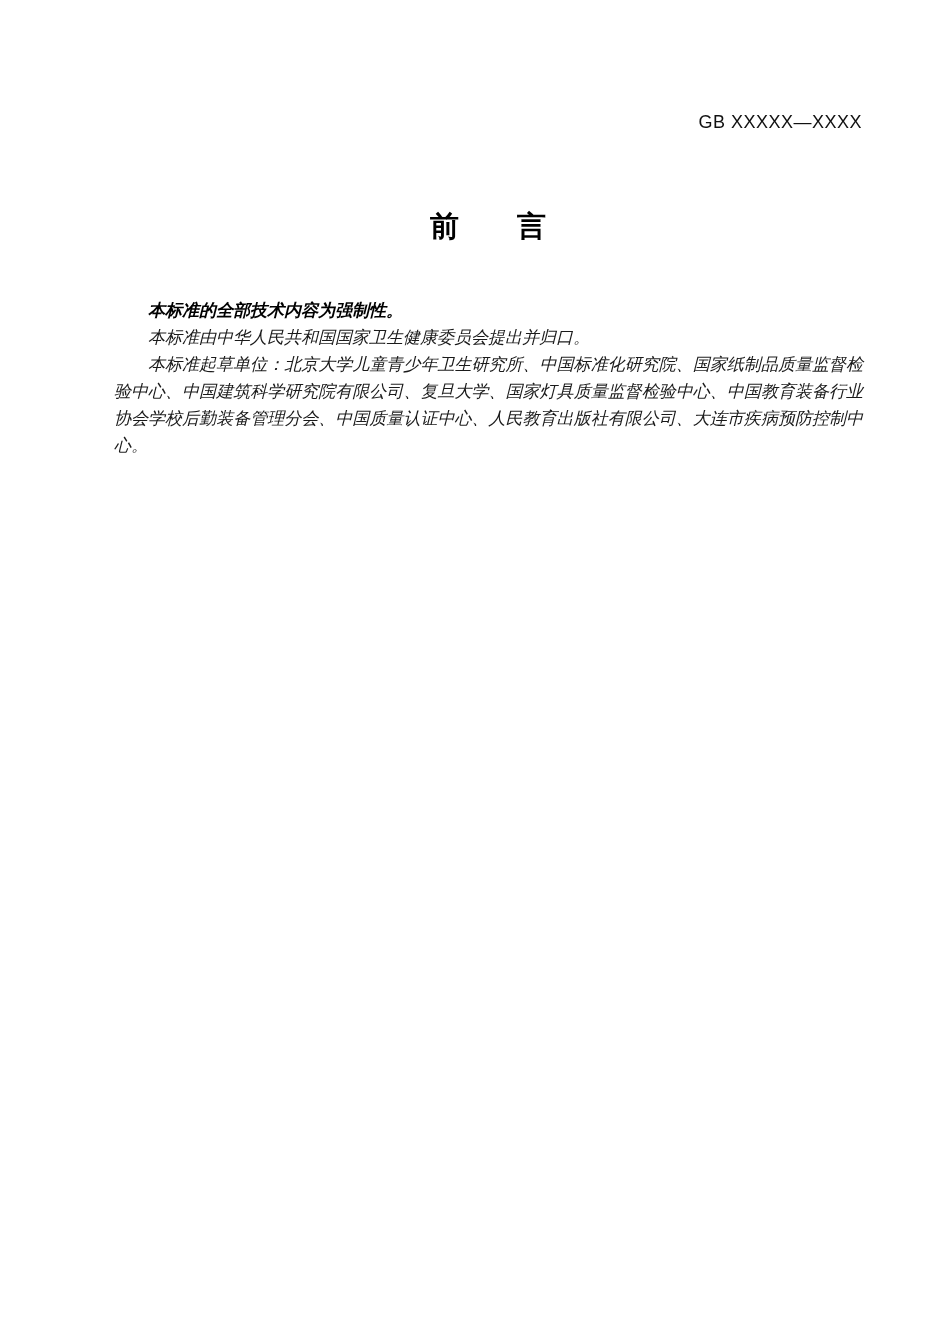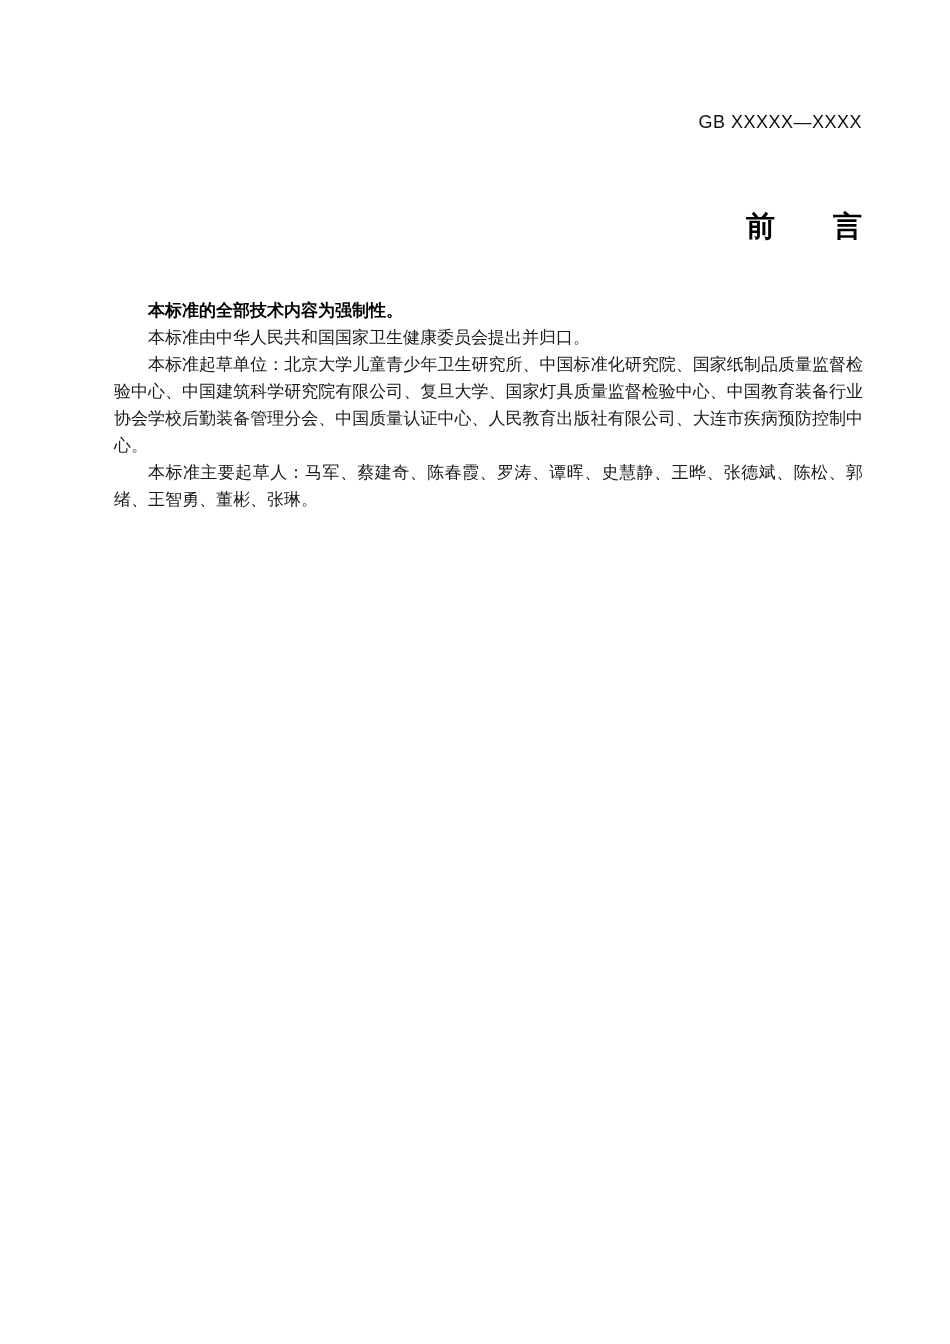--- a/index.html
+++ b/index.html
@@ -26,41 +26,42 @@
     font-size: 18px;
     letter-spacing: 0.5px;
     color: #111111;
   }
   .doc-title {
     position: absolute;
     top: 208px;
     left: 114px;
     right: 88px;
     margin: 0;
-    text-align: right;
+    text-align: center;
     font-family: "Liberation Sans", "DejaVu Sans", sans-serif;
     font-weight: bold;
     font-size: 29px;
     line-height: 36px;
     color: #000000;
   }
   .doc-body {
     position: absolute;
     top: 297px;
     left: 114px;
     width: 749px;
     font-size: 17px;
     line-height: 27px;
     text-align: justify;
     text-justify: inter-ideograph;
     color: #1a1a1a;
   }
   .para {
     margin: 0;
     text-indent: 2em;
+    font-style: italic;
   }
   .para.bold-heiti {
     font-family: "Liberation Sans", "DejaVu Sans", sans-serif;
     font-weight: bold;
     color: #000000;
   }
   .page-footer {
     position: absolute;
     top: 1234px;
     left: 114px;
@@ -79,20 +80,19 @@
   <div class="page-header">
     <span class="doc-code">GB XXXXX—XXXX</span>
   </div>
 
   <h1 class="doc-title">前　　言</h1>
 
   <div class="doc-body">
     <p class="para bold-heiti">本标准的全部技术内容为强制性。</p>
     <p class="para">本标准由中华人民共和国国家卫生健康委员会提出并归口。</p>
     <p class="para">本标准起草单位：北京大学儿童青少年卫生研究所、中国标准化研究院、国家纸制品质量监督检验中心、中国建筑科学研究院有限公司、复旦大学、国家灯具质量监督检验中心、中国教育装备行业协会学校后勤装备管理分会、中国质量认证中心、人民教育出版社有限公司、大连市疾病预防控制中心。</p>
-    <p class="para">本标准主要起草人：马军、蔡建奇、陈春霞、罗涛、谭晖、史慧静、王晔、张德斌、陈松、郭绪、王智勇、董彬、张琳。</p>
   </div>
 
   <div class="page-footer">
     <span class="page-number">II</span>
   </div>
 
 </div>
 
 </body></html>

